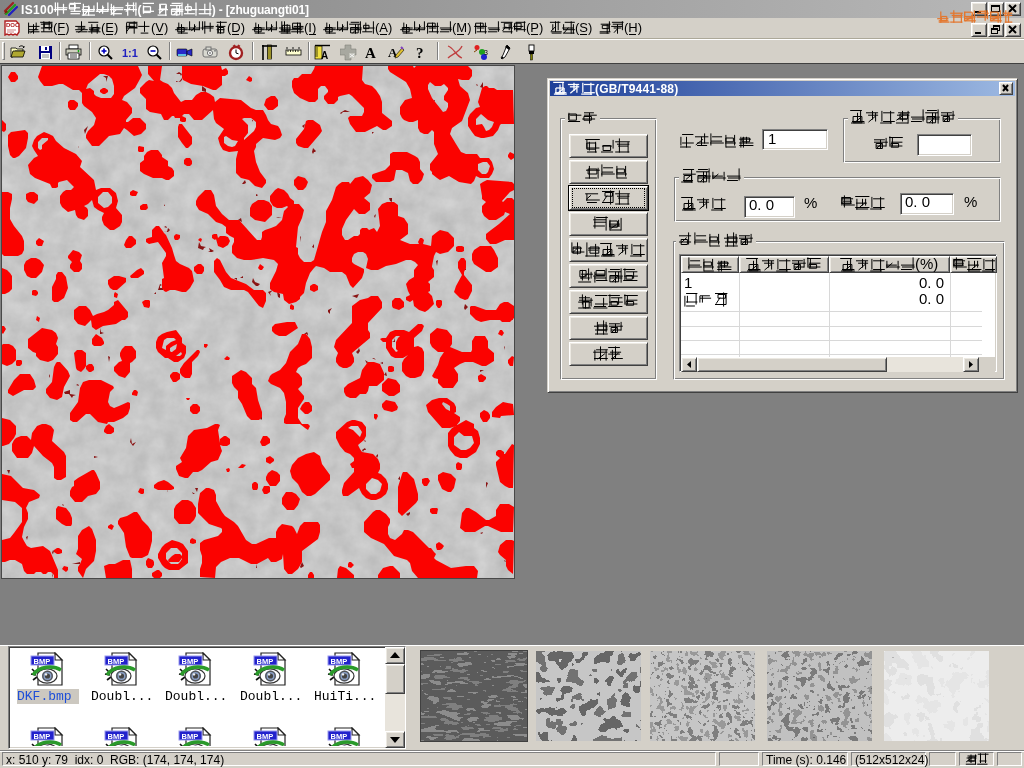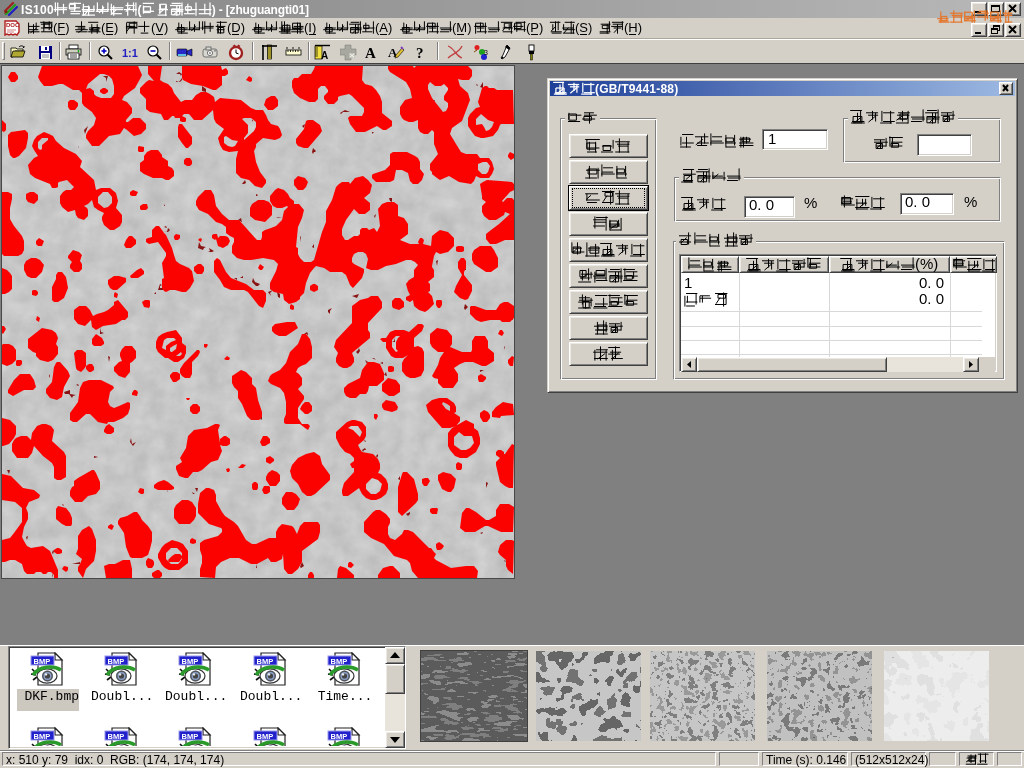--- a/index.html
+++ b/index.html
@@ -1732,21 +1732,21 @@
         <path d="M7 25l-4 3"></path>
       </g>
 <ellipse cx="17" cy="24" rx="10" ry="7.2" fill="#fff" stroke="#333" stroke-width="1.2"></ellipse>
 <circle cx="17.5" cy="24" r="5.6" fill="#8aa0c8"></circle>
       <circle cx="17.5" cy="24" r="4.7" fill="none" stroke="#555" stroke-width="1.4"></circle>
 <circle cx="17.5" cy="24" r="2.6" fill="#444"></circle>
 <circle cx="16" cy="22.4" r="1.2" fill="#eee"></circle>
 <path d="M3 23 C9 14, 23 13, 31 18" fill="none" stroke="#2a9a2a" stroke-width="3.4"></path>
 </svg>
   </div>
-<div class="abs" style="left:17px;top:689px;width:62px;height:22px;background:#ccc8c0;font-family:'Liberation Mono',monospace;font-size:13px;color:#000000;text-align:right;white-space:nowrap">DKF.bmp</div>
+<div class="abs" style="left:17px;top:689px;width:62px;height:15px;background:#ccc8c0;font-family:'Liberation Mono',monospace;font-size:13px;color:#1d4ed8;text-align:left;white-space:nowrap">DKF.bmp</div>
 <div class="abs" style="left:30px;top:727px;width:34px;height:19px;overflow:hidden">
     <svg width="34" height="36" viewBox="0 0 34 36">
 <path d="M8 1h17l7 7v25H8z" fill="#fff" stroke="#222" stroke-width="1.2"></path>
 <path d="M25 1l7 7h-7z" fill="#fff" stroke="#222" stroke-width="1.2"></path>
 <rect x="1" y="4" width="23" height="9" fill="#2222cc" stroke="#9a9aee" stroke-width="1"></rect>
 <text x="3.5" y="11.5" font-family="Liberation Sans" font-size="7.5px" font-weight="bold" fill="#fff">BMP</text>
 <g stroke="#111" stroke-width="1.6">
         <path d="M6 21l-4-4"></path>
         <path d="M6 23l-5-1"></path>
         <path d="M7 25l-4 3"></path>
@@ -1888,21 +1888,21 @@
         <path d="M7 25l-4 3"></path>
       </g>
 <ellipse cx="17" cy="24" rx="10" ry="7.2" fill="#fff" stroke="#333" stroke-width="1.2"></ellipse>
 <circle cx="17.5" cy="24" r="5.6" fill="#8aa0c8"></circle>
       <circle cx="17.5" cy="24" r="4.7" fill="none" stroke="#555" stroke-width="1.4"></circle>
 <circle cx="17.5" cy="24" r="2.6" fill="#444"></circle>
 <circle cx="16" cy="22.4" r="1.2" fill="#eee"></circle>
 <path d="M3 23 C9 14, 23 13, 31 18" fill="none" stroke="#2a9a2a" stroke-width="3.4"></path>
 </svg>
   </div>
-<div class="abs" style="left:314px;top:689px;width:62px;height:15px;font-family:'Liberation Mono',monospace;font-size:13px;color:#000;text-align:center;white-space:nowrap">Time...</div>
+<div class="abs" style="left:314px;top:689px;width:62px;height:15px;font-family:'Liberation Mono',monospace;font-size:13px;color:#000;text-align:center;white-space:nowrap">HuiTi...</div>
 <div class="abs" style="left:327px;top:727px;width:34px;height:19px;overflow:hidden">
     <svg width="34" height="36" viewBox="0 0 34 36">
 <path d="M8 1h17l7 7v25H8z" fill="#fff" stroke="#222" stroke-width="1.2"></path>
 <path d="M25 1l7 7h-7z" fill="#fff" stroke="#222" stroke-width="1.2"></path>
 <rect x="1" y="4" width="23" height="9" fill="#2222cc" stroke="#9a9aee" stroke-width="1"></rect>
 <text x="3.5" y="11.5" font-family="Liberation Sans" font-size="7.5px" font-weight="bold" fill="#fff">BMP</text>
 <g stroke="#111" stroke-width="1.6">
         <path d="M6 21l-4-4"></path>
         <path d="M6 23l-5-1"></path>
         <path d="M7 25l-4 3"></path>

